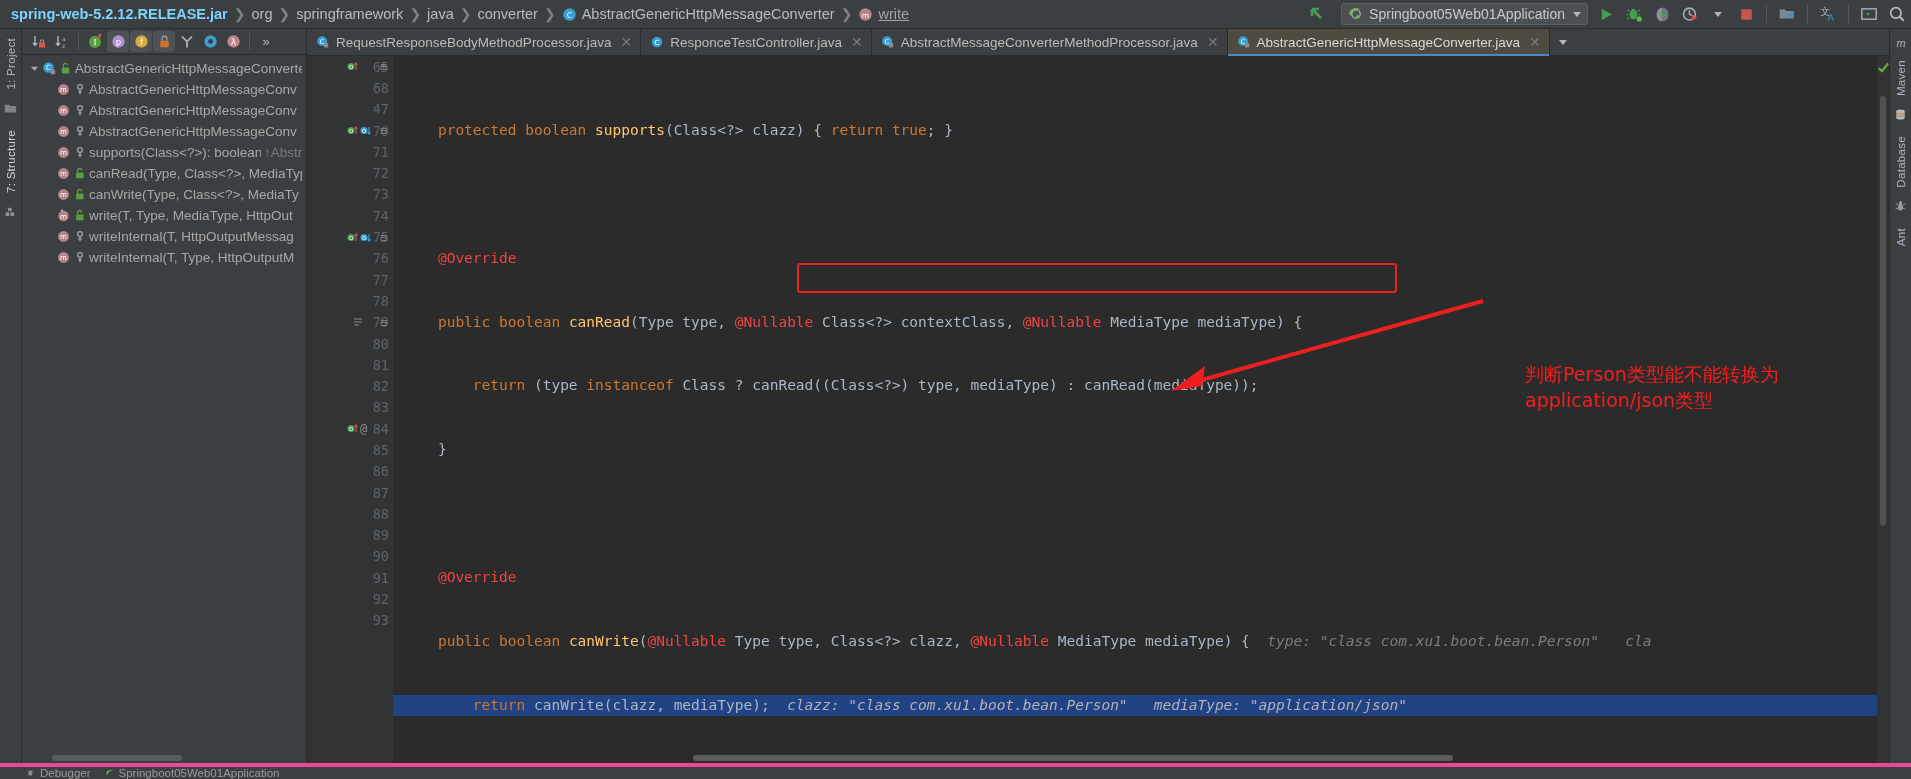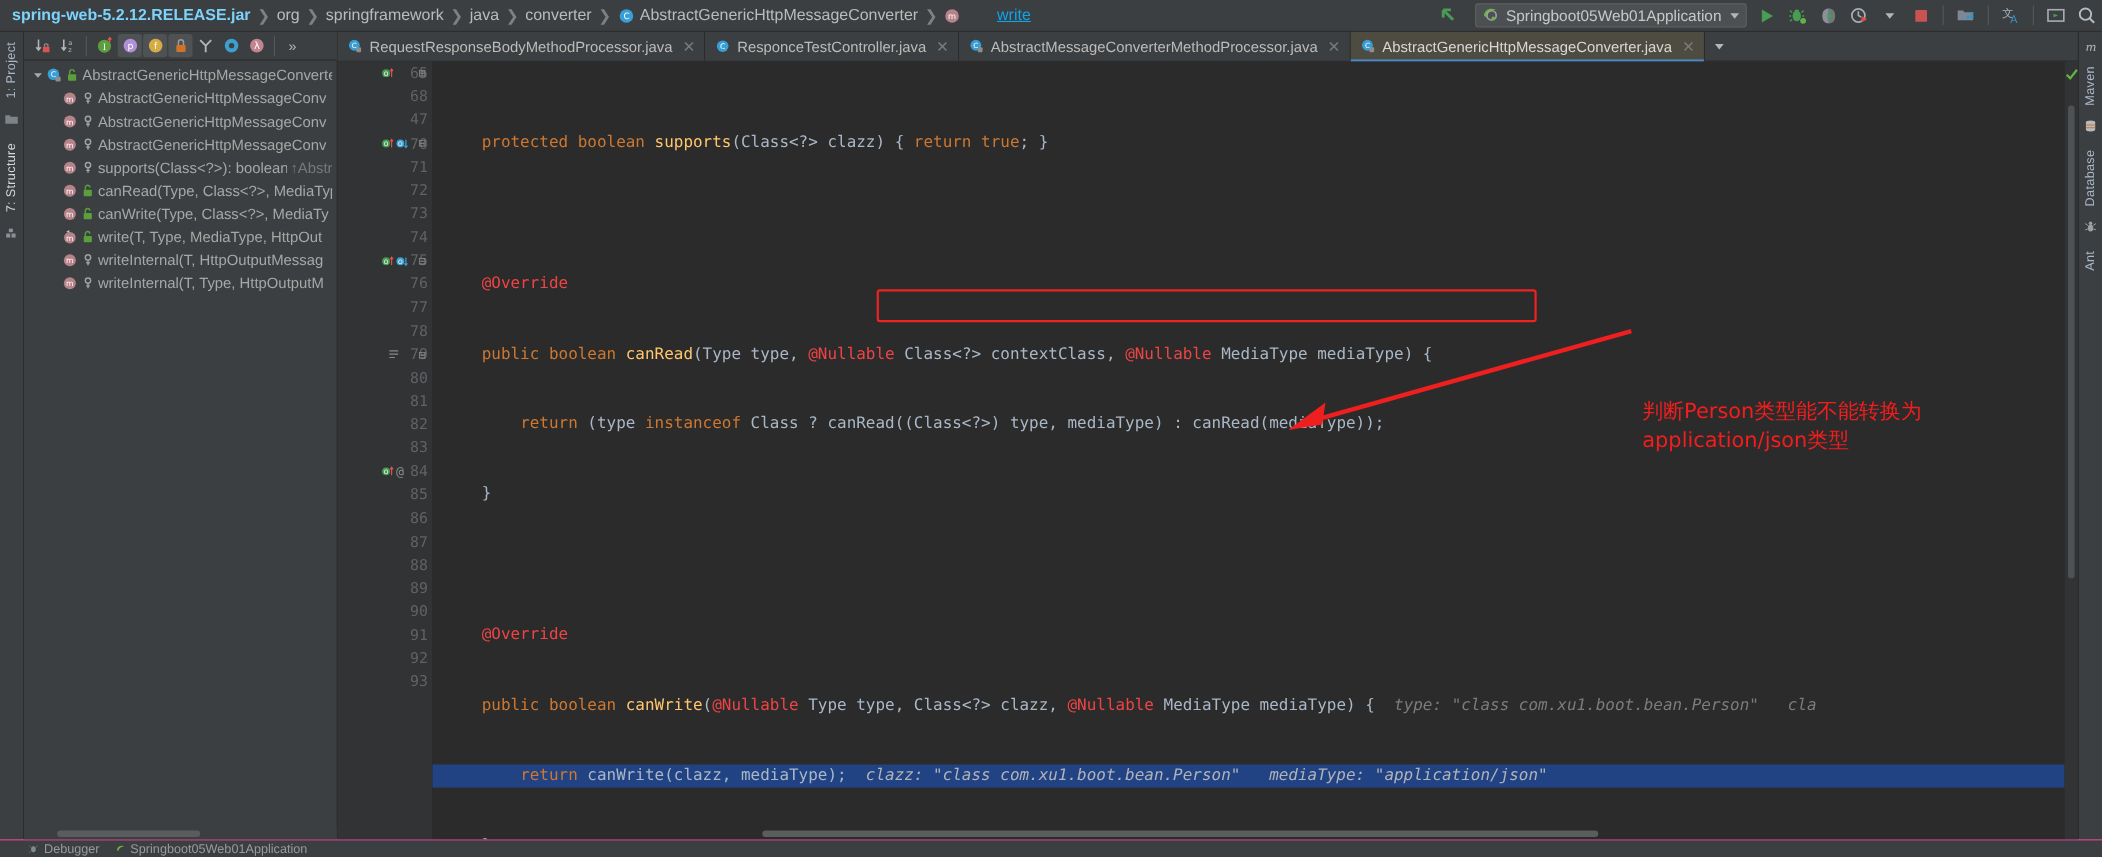--- a/index.html
+++ b/index.html
@@ -151,21 +151,21 @@
   .cline { height: 21.3px; padding-left: 10px; position: relative; }
   .cline.hl { background: #214283; }
 
   
   .kw  { color: #cc7832; }
   .pln { color: #a9b7c6; }
   .mth { color: #ffc66d; }
   .ann { color: #ef4444; margin-top: 24px; }
   .hint{ color: #7c7c7c; font-style: italic; }
   .hintb{ color: #b0b3b8; font-style: italic; }
-  .ulv { color: #0ea5e9; text-decoration: underline; margin-left: 28px; }
+  .ulv { color: #a3a3a3; text-decoration: underline; }
 
   
   .redbox {
     position: absolute; border: 2px solid #ef2222; border-radius: 3px;
     pointer-events: none;
   }
   .redtext {
     position: absolute; color: #f41d1d; font-size: 19px; line-height: 26px;
     font-family: "DejaVu Sans", sans-serif; white-space: pre-line;
   }
@@ -180,21 +180,21 @@
   
   .rightstrip {
     width: 22px; min-width: 22px; background: #3c3f41;
     border-left: 1px solid #2b2b2b;
     display: flex; flex-direction: column; align-items: center; padding-top: 4px;
   }
 
   
   .bottombar {
     height: 16px; min-height: 16px; background: #3c3f41;
-    border-top: 1px solid #ec4899; display: flex; align-items: center;
+    border-top: 4px solid #ec4899; display: flex; align-items: center;
     font-size: 11.5px; color: #9a9a9a; padding-left: 26px; gap: 14px;
   }
   .bb-item { display: inline-flex; align-items: center; gap: 4px; white-space: nowrap; }
 
   .hscroll-ed { position: absolute; left: 86px; right: 12px; bottom: 0; height: 10px; }
   .hscroll-ed .thumb { position: absolute; left: 310px; top: 2px; width: 770px; height: 6px; background: #5a5d5e; border-radius: 3px; }
 
   .vscroll-ed { position: absolute; right: 0; top: 0; width: 12px; bottom: 0; }
   .vscroll-ed .thumb { position: absolute; right: 3px; top: 40px; width: 6px; height: 430px; background: #4f5254; border-radius: 3px; }
 </style>
@@ -828,21 +828,21 @@
           
           <div class="redbox" style="left:404px; top:207px; width:600px; height:30px;"></div>
 
           
           <svg class="arrowsvg" style="left:760px; top:235px; width:340px; height:105px;" viewBox="0 0 340 105">
             <path d="M330 10 L45 90" stroke="#ee1f1f" stroke-width="4" fill="none"></path>
             <path d="M18 100 L52 75 L49 95 Z" fill="#ee1f1f"></path>
           </svg>
 
           
-          <div class="redtext" style="left:1100px; top:305px;">判断Person类型能不能转换为
+          <div class="redtext" style="left:1132px; top:305px;">判断Person类型能不能转换为
 application/json类型</div>
 
           <div class="hscroll-ed" style="left:0;right:0;">
             <div class="thumb" style="left:300px;width:760px;"></div>
           </div>
         </div>
 
         <div class="markers">
           <span class="ok">
             <svg width="13" height="13" viewBox="0 0 14 14">

